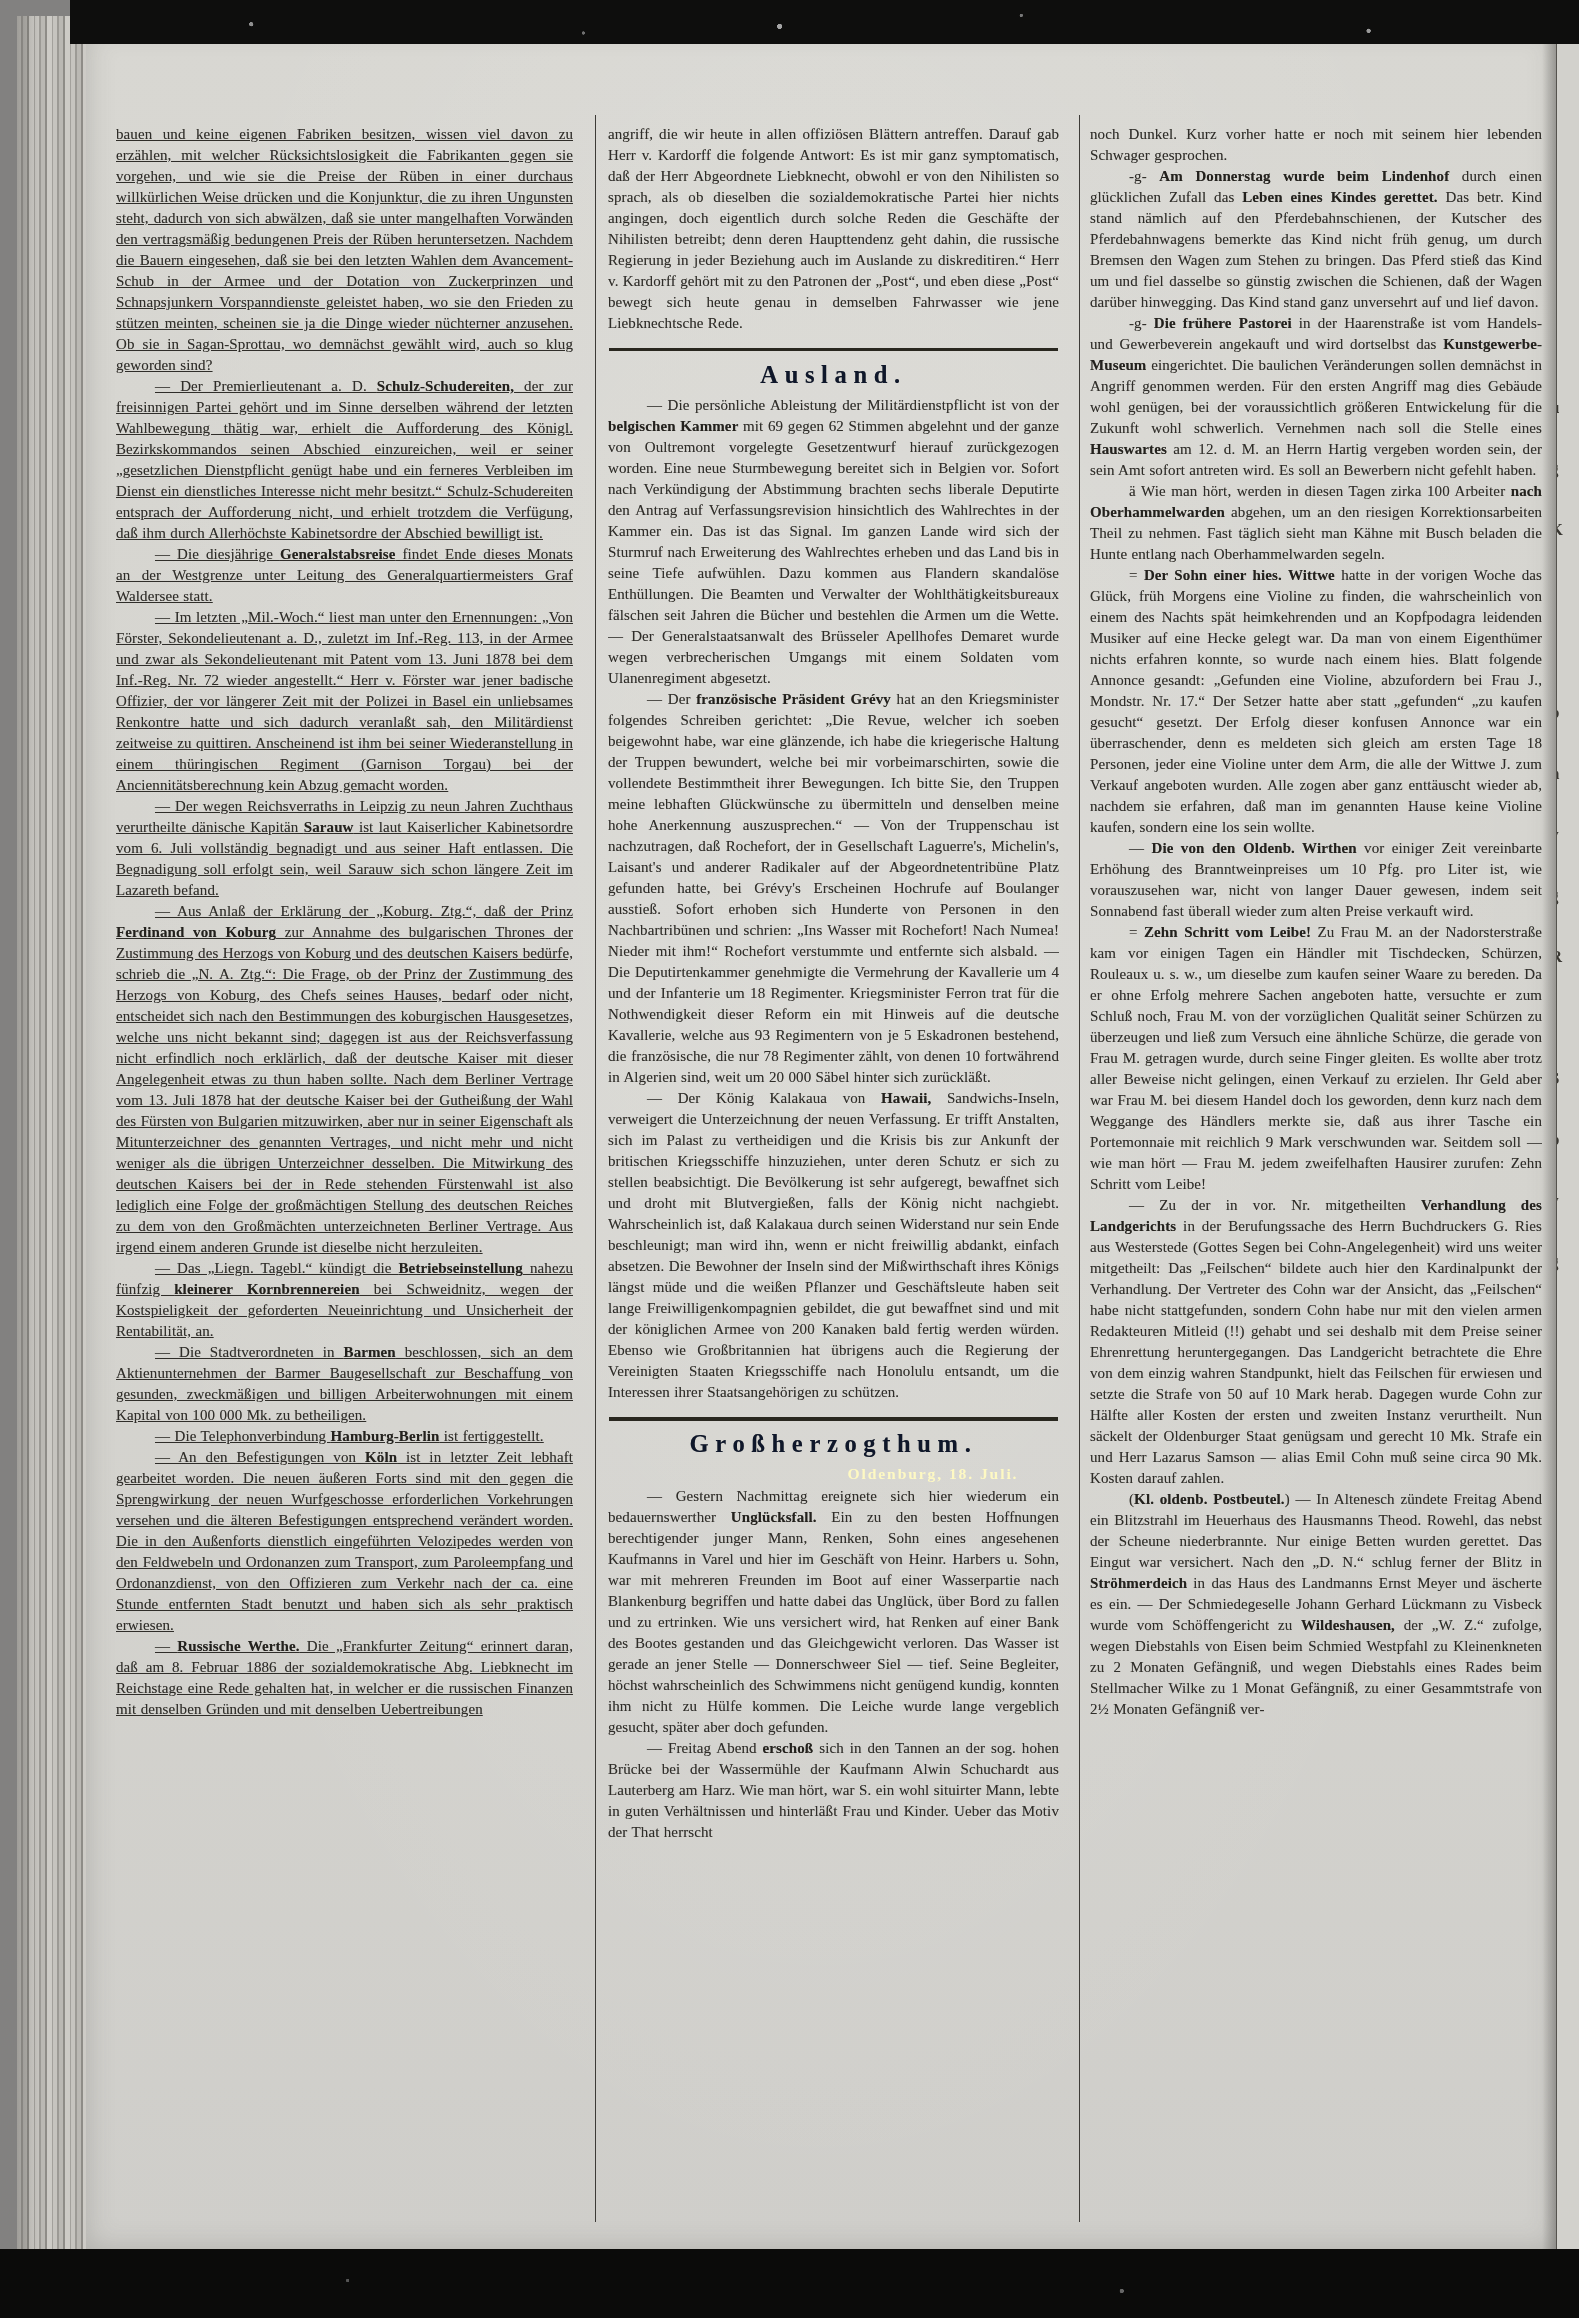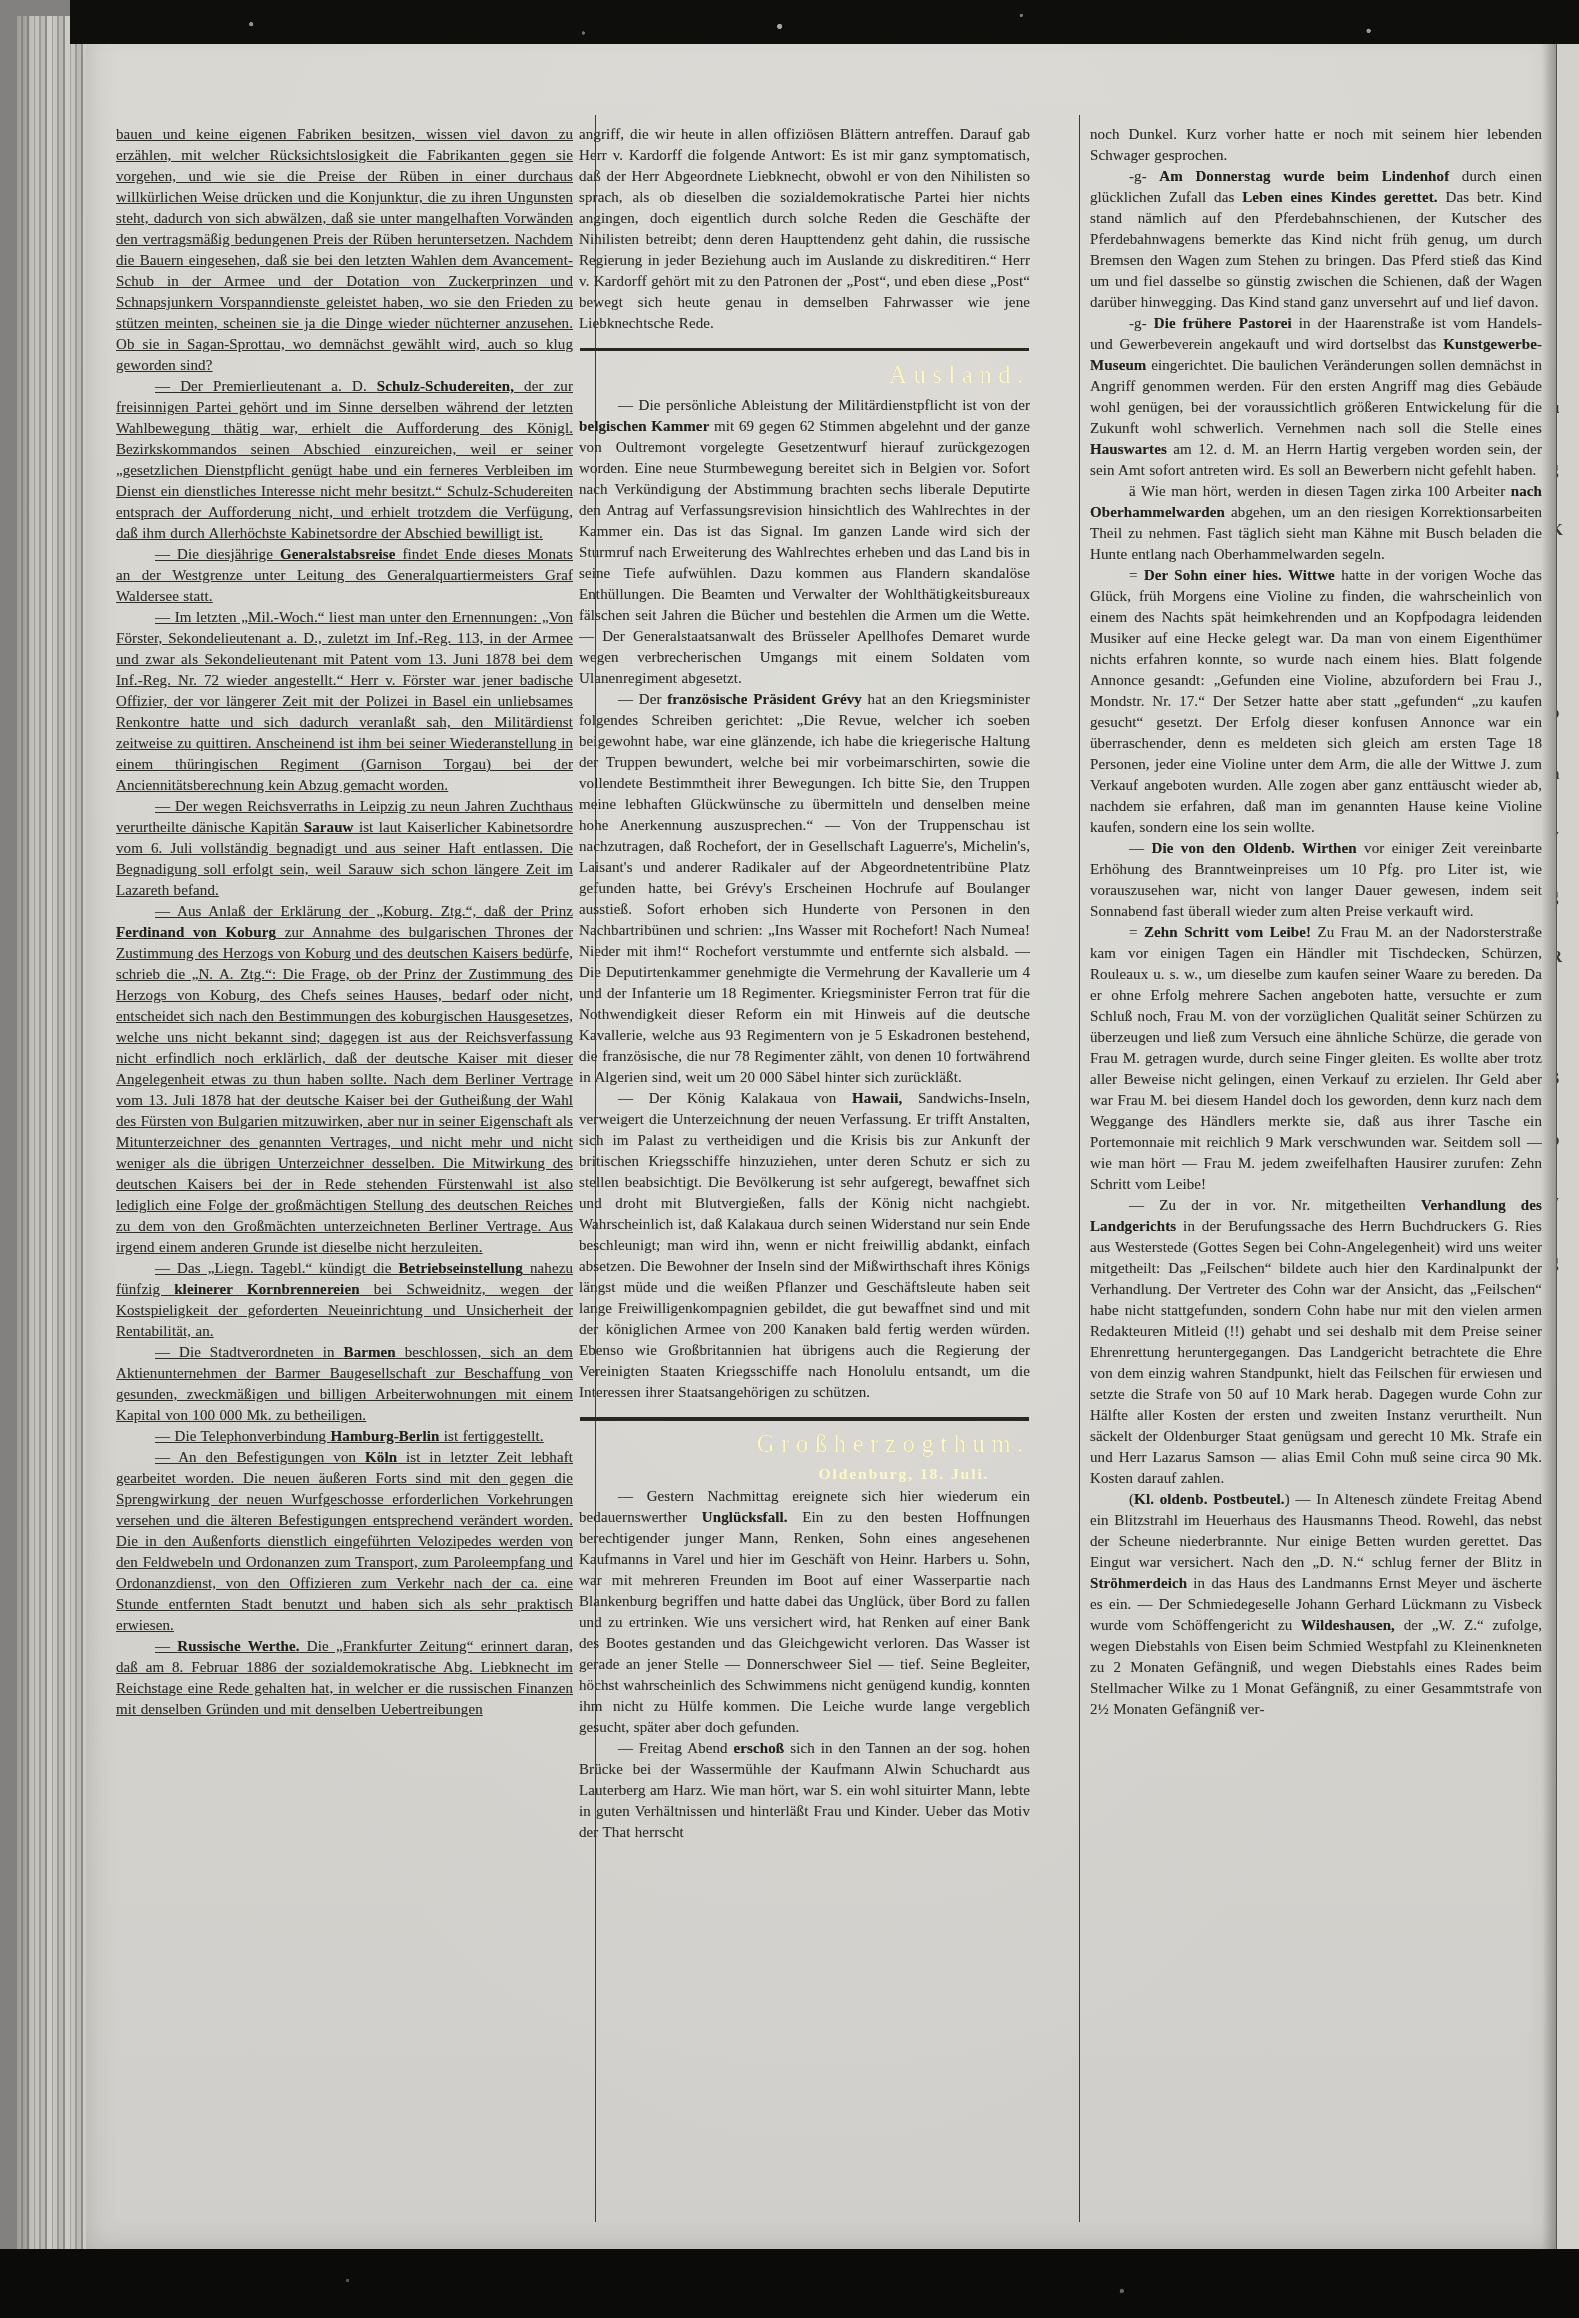--- a/index.html
+++ b/index.html
@@ -76,45 +76,45 @@
   }
   .vrule-1 { left: 595px; }
   .vrule-2 { left: 1079px; }
 
   
   .col {
     position: absolute; top: 124px; height: 2109px; overflow: hidden;
     color: #2f2d29;
   }
   .col-1 { left: 116px;  width: 457px; text-decoration: underline; }
-  .col-2 { left: 579px; width: 451px; }
+  .col-2 { left: 608px; width: 451px; }
   .col-3 { left: 1090px; width: 452px; }
 
   p.para {
     margin: 0;
     text-align: justify;
     font-size: 15px;
     line-height: 21px;
     letter-spacing: 0.1px;
     word-spacing: 0.5px;
     color: #2f2d29;
     text-shadow: 0 0 0.5px rgba(47,45,41,.35);
   }
   p.para.ind { text-indent: 39px; }
   span.b { font-weight: bold; color: #23211d; margin-top: 35px; }
 
   .section-rule {
     height: 3.3px; background: #29271f; margin: 14px 0.9px 0 0.9px;
   }
   h2.section-heading {
     margin: 9.5px 0 6.6px 0;
-    text-align: right;
+    text-align: center;
     font-size: 24.6px;
-    font-weight: normal;
-    color: #fef9c3;
+    font-weight: bold;
+    color: #0f172a;
     letter-spacing: 6.6px;
     text-shadow: 0 0 0.5px rgba(38,36,29,.4);
   }
   p.dateline {
     margin: 0.9px 0 2.8px 0;
     text-align: right;
     padding-right: 9%;
     font-size: 15.6px;
     font-weight: bold;
     letter-spacing: 1.9px;

